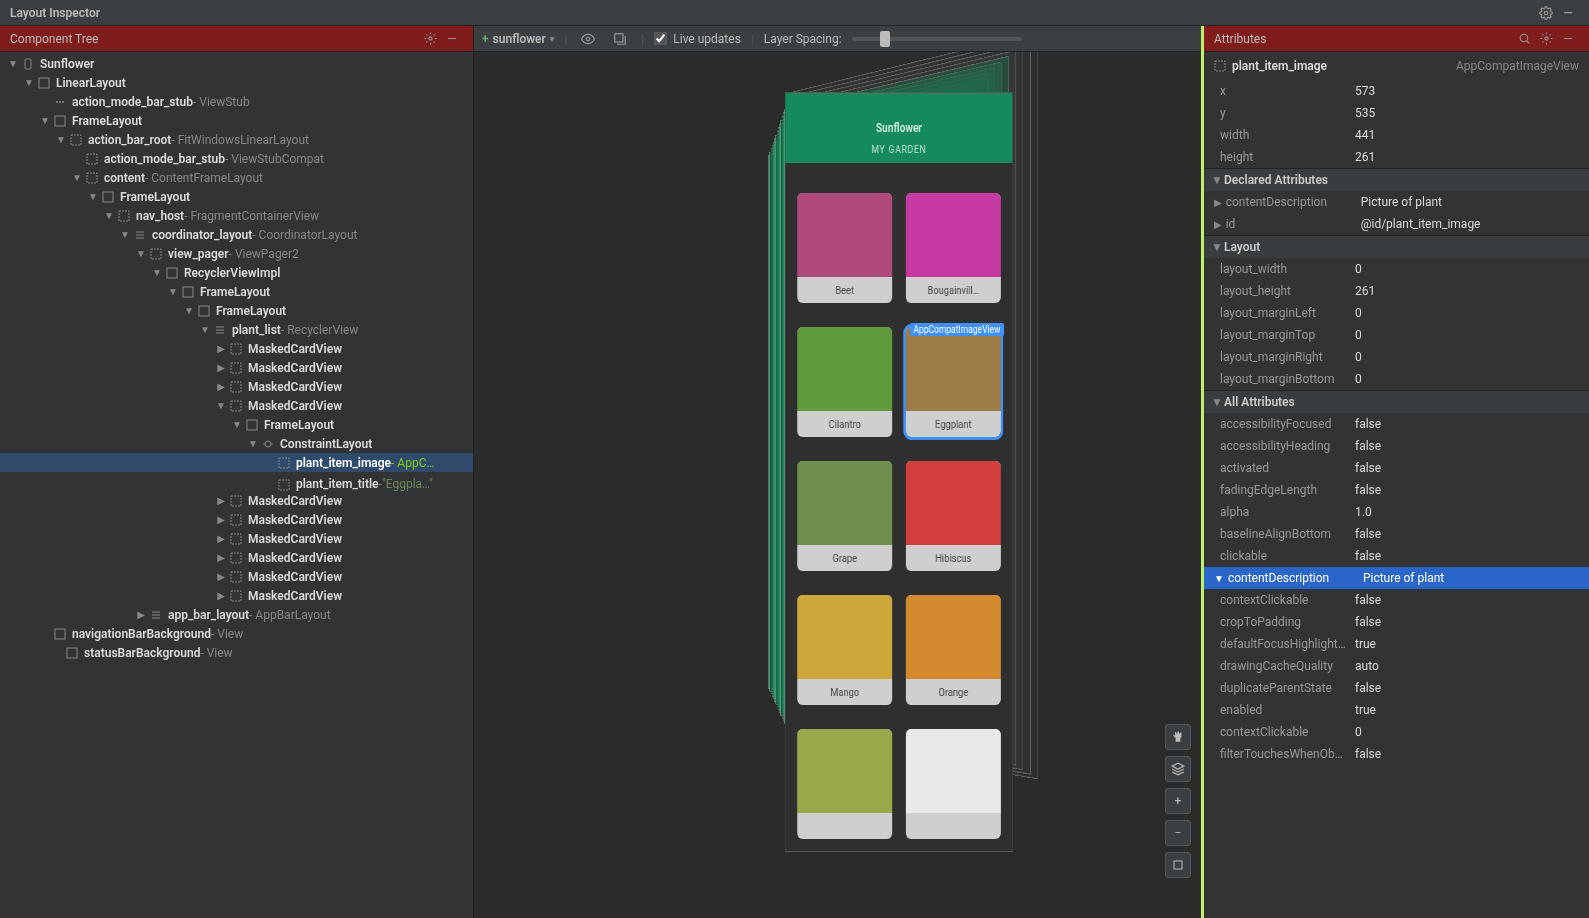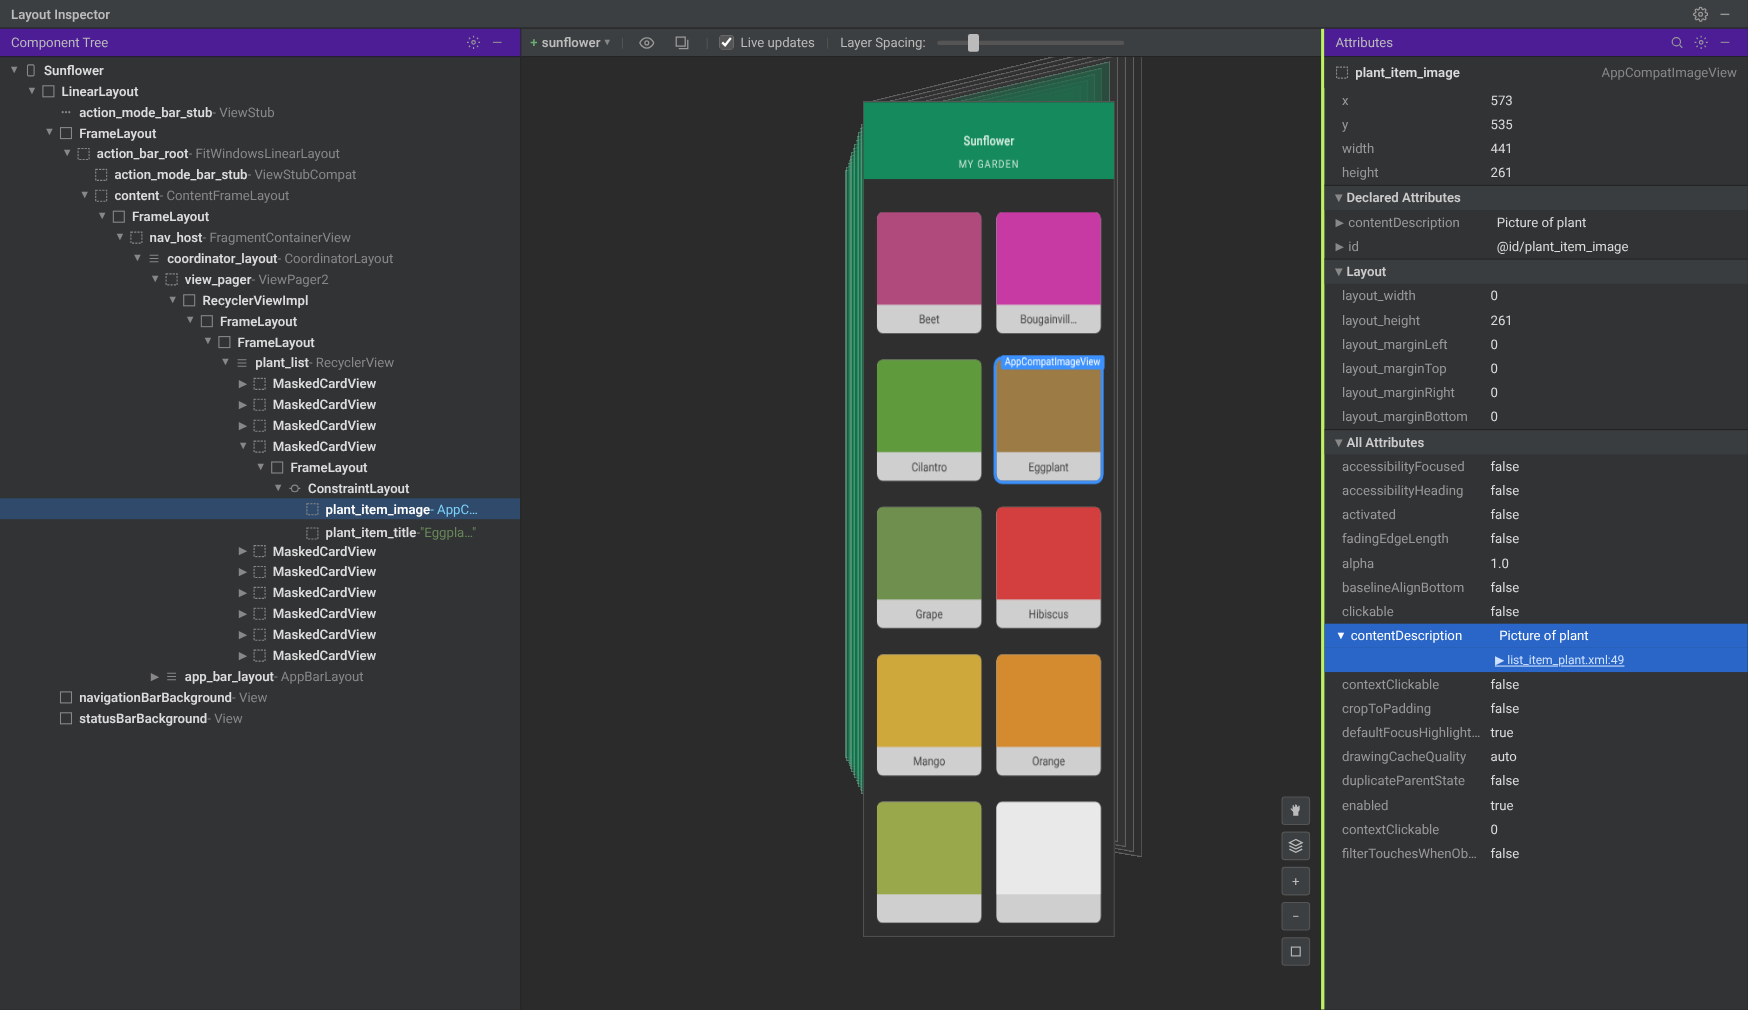--- a/index.html
+++ b/index.html
@@ -33,21 +33,21 @@
 
 .left-panel {
   width: 474px;
   background: #313335;
   border-right: 1px solid #222;
   display: flex;
   flex-direction: column;
 }
 .panel-subheader {
   height: 26px;
-  background: #4c1d95;
+  background: #7f1d1d;
   border-bottom: 1px solid #222;
   display: flex;
   align-items: center;
   padding: 0 10px;
 }
 .panel-subheader .spacer { flex: 1; }
 .tree {
   flex: 1;
   overflow: auto;
   padding: 2px 0;
@@ -58,21 +58,21 @@
   height: 19px;
   padding-left: 6px;
   white-space: nowrap;
 }
 .tree-row.selected { background: #2f4a6b; color: #fff; }
 .tree-toggle { width: 14px; display: inline-flex; justify-content: center; color: #888; font-size: 10px; cursor: pointer; }
 .tree-icon { width: 16px; display: inline-flex; justify-content: center; margin-right: 4px; color: #888; }
 .tree-id { font-weight: 600; color: #dcdcdc; }
 .tree-row.selected .tree-id { color: #fff; }
 .tree-type { color: #888; }
-.tree-row.selected .tree-type { color: #7dd3fc; }
+.tree-row.selected .tree-type { color: #84cc16; }
 .tree-value { color: #6A8759; }
 
 .center-panel {
   flex: 1;
   display: flex;
   flex-direction: column;
   background: #2b2b2b;
 }
 .toolbar {
   height: 26px;
@@ -573,21 +573,21 @@
         <div class="tree-row" style="padding-left: 38px;">
           <span class="tree-toggle"></span>
           <span class="tree-icon">
             <svg width="12" height="12" viewBox="0 0 12 12" fill="none" stroke="currentColor">
               <rect x="1" y="1" width="10" height="10"></rect>
             </svg>
           </span>
           <span class="tree-id">navigationBarBackground</span>
           <span class="tree-type"> - View</span>
         </div>
-        <div class="tree-row" style="padding-left: 38px;">
+        <div class="tree-row" style="padding-left: 50px;">
           <span class="tree-toggle"></span>
           <span class="tree-icon">
             <svg width="12" height="12" viewBox="0 0 12 12" fill="none" stroke="currentColor">
               <rect x="1" y="1" width="10" height="10"></rect>
             </svg>
           </span>
           <span class="tree-id">statusBarBackground</span>
           <span class="tree-type"> - View</span>
         </div>
       </div>
@@ -840,23 +840,20 @@
         </div>
         <div class="kv first-row">
           <span class="k">clickable</span>
           <span class="v">false</span>
         </div>
         <div class="kv selected">
           <span class="tiny-caret" style="color:#fff">▼</span>
           <span class="k">contentDescription</span>
           <span class="v">Picture of plant</span>
         </div>
-        <div class="kv selected">
-          <span class="sub-link">▶  list_item_plant.xml:49</span>
-        </div>
         <div class="kv first-row">
           <span class="k">contextClickable</span>
           <span class="v">false</span>
         </div>
         <div class="kv first-row">
           <span class="k">cropToPadding</span>
           <span class="v">false</span>
         </div>
         <div class="kv first-row">
           <span class="k">defaultFocusHighlight…</span>

